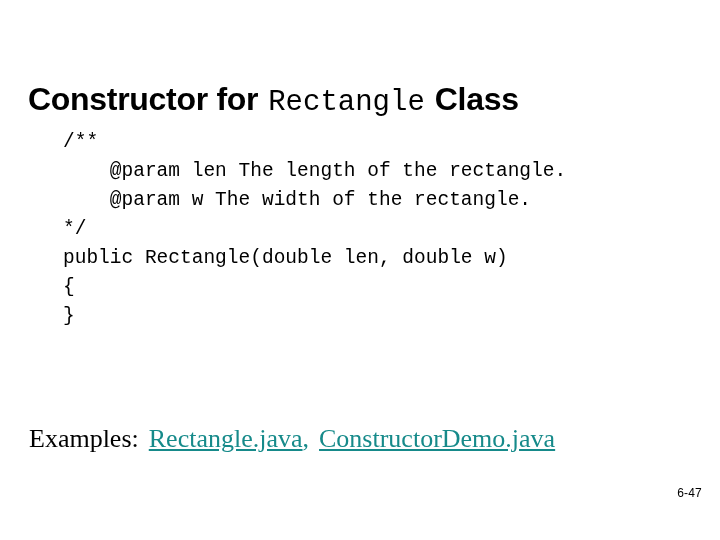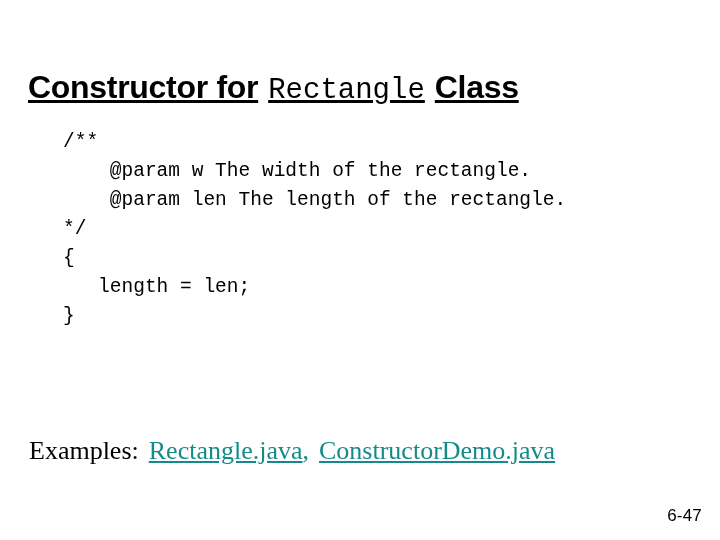--- a/index.html
+++ b/index.html
@@ -12,27 +12,26 @@
     width: 720px;
     height: 540px;
     background: #ffffff;
     overflow: hidden;
   }
 
   
   #slide-title {
     position: absolute;
     left: 28px;
-    top: 46px;
+    top: 58px;
     width: 664px;
     height: 44px;
     line-height: 40px;
     white-space: nowrap;
     color: #000000;
-    text-decoration: underline;
   }
   .title-sans {
     font-family: "Liberation Sans", sans-serif;
     font-weight: bold;
     font-size: 32px;
     letter-spacing: -0.3px;
     color: #000000;
   }
   .title-mono {
     font-family: "Liberation Mono", "DejaVu Sans Mono", monospace;
@@ -60,21 +59,20 @@
   }
 
   
   #examples-row {
     position: absolute;
     left: 29px;
     top: 424px;
     height: 34px;
     line-height: 30px;
     white-space: nowrap;
-    margin-top: 12px;
   }
   .examples-label {
     font-family: "Liberation Serif", "DejaVu Serif", serif;
     font-size: 26px;
     color: #000000;
   }
   .example-link {
     font-family: "Liberation Serif", "DejaVu Serif", serif;
     font-size: 26px;
     color: #168a8a;
@@ -88,43 +86,43 @@
   }
   .gap {
     display: inline-block;
     width: 10px;
   }
 
   
   #page-number {
     position: absolute;
     right: 18px;
-    top: 506px;
+    top: 486px;
     font-family: "Liberation Sans", sans-serif;
-    font-size: 17px;
+    font-size: 12px;
     color: #000000;
     letter-spacing: 0.2px;
   }
 </style>
 </head>
 <body>
 
 <div id="slide">
 
   <h1 id="slide-title">
     <span class="title-sans">Constructor for</span><span class="gap"></span><span class="title-mono">Rectangle</span><span class="gap"></span><span class="title-sans">Class</span>
   </h1>
 
   <div id="code-block">
     <div class="code-line">/**</div>
+    <div class="code-line">    @param len The length of the rectangle.</div>
     <div class="code-line">    @param w The width of the rectangle.</div>
-    <div class="code-line">    @param len The length of the rectangle.</div>
     <div class="code-line">*/</div>
+    <div class="code-line">public Rectangle(double len, double w)</div>
     <div class="code-line">{</div>
-    <div class="code-line">   length = len;</div>
     <div class="code-line">}</div>
   </div>
 
   <div id="examples-row">
     <span class="examples-label">Examples:</span><span class="gap"></span><a class="example-link">Rectangle.java</a><span class="examples-sep">,</span><span class="gap"></span><a class="example-link">ConstructorDemo.java</a>
   </div>
 
   <div id="page-number">6-47</div>
 
 </div>

